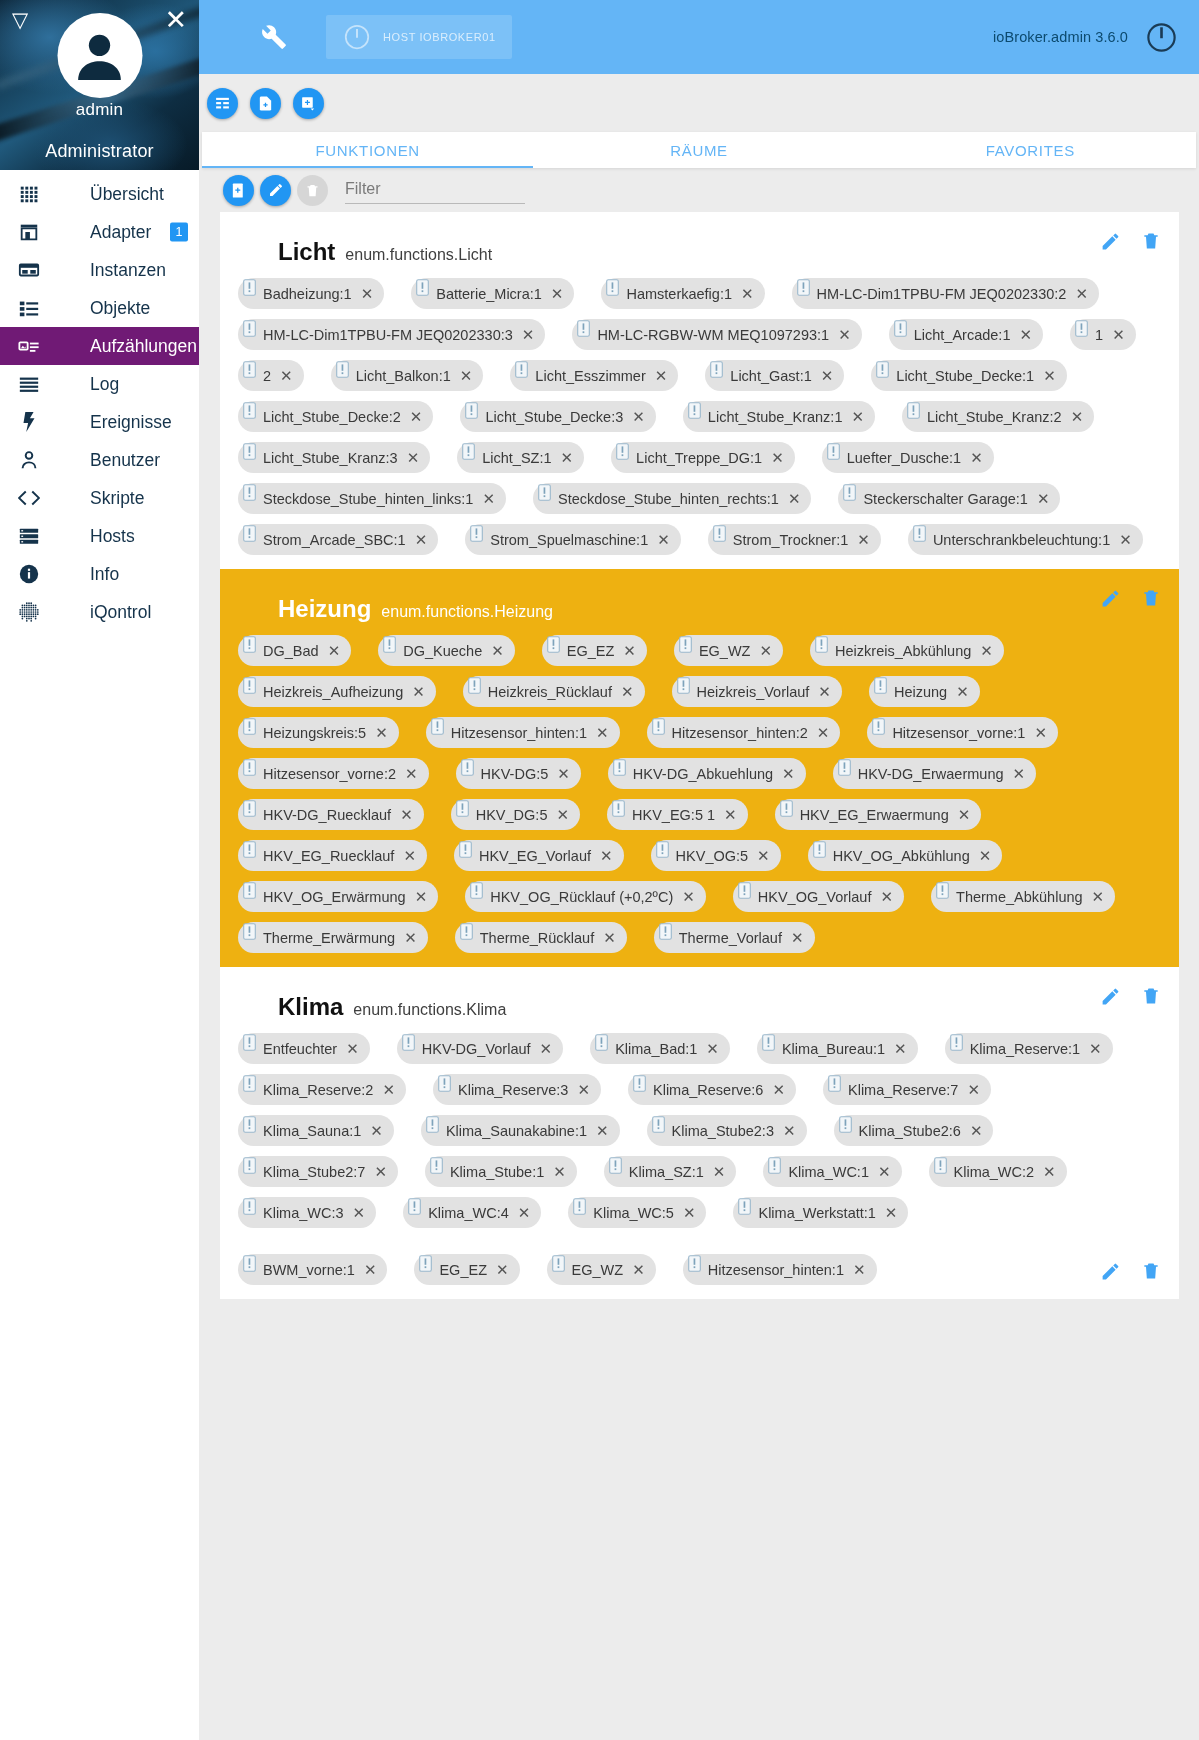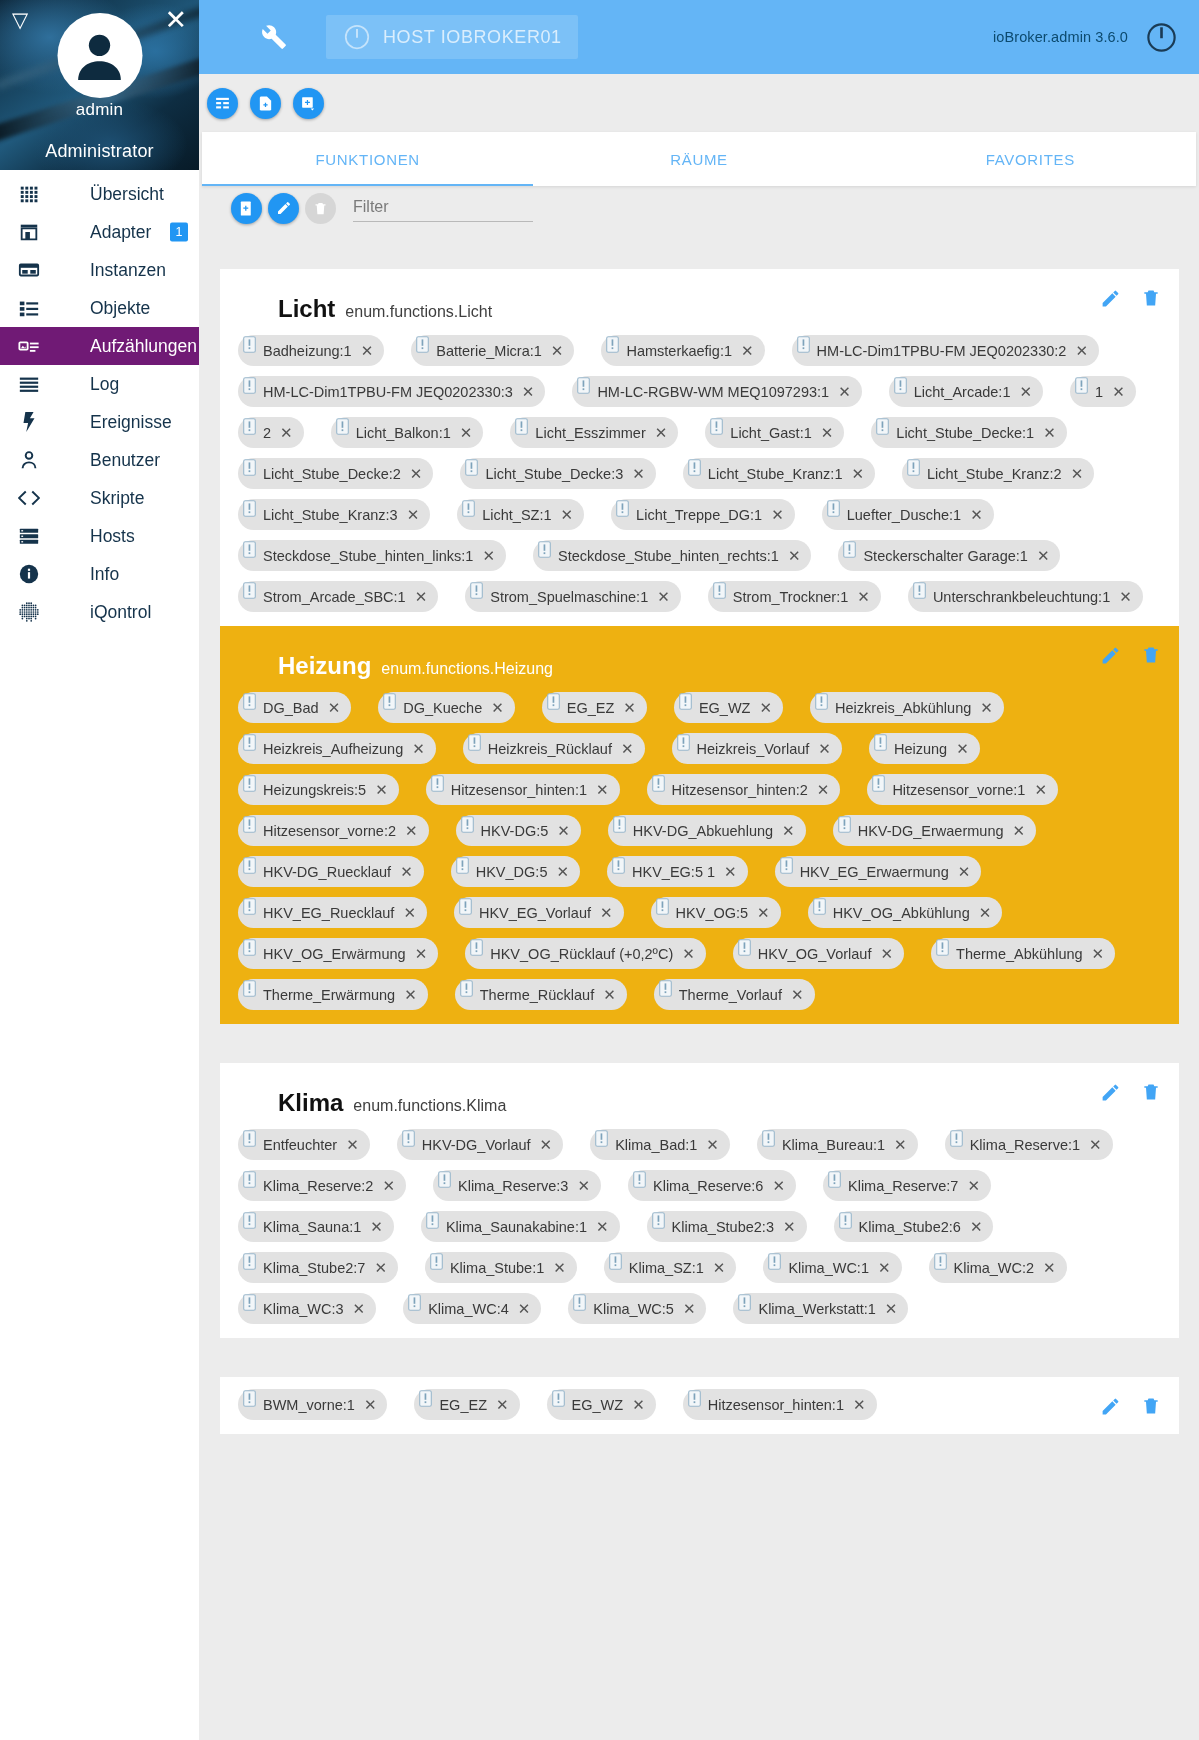--- a/index.html
+++ b/index.html
@@ -84,56 +84,56 @@
   .appbar {
     height: 74px; background: #64b5f6; display: flex; align-items: center;
     padding: 0 16px; position: relative;
   }
   .wrench { color: #fff; margin-left: 46px; display: flex; align-items: center; }
   .host-pill {
     margin-left: 39px; height: 44px; background: rgba(255,255,255,.16);
     display: flex; align-items: center; padding: 0 16px; border-radius: 2px; cursor: pointer;
   }
   .host-pill .power { margin-right: 11px; display: flex; }
-  .host-pill-label { color: rgba(255,255,255,.72); font-size: 18px; letter-spacing: .6px; }
+  .host-pill-label { color: rgba(255,255,255,.72); font-size: 11px; letter-spacing: .6px; }
   .appbar-spacer { flex: 1; }
   .version { color: #0c4a6e; font-size: 14.5px; letter-spacing: .1px; }
   .power-right { margin-left: 16px; margin-right: 4px; color: #1a3b55; display: flex; cursor: pointer; }
 
   .iconbar { height: 58px; display: flex; align-items: center; padding-left: 8px; gap: 12px; }
   .rnd-btn {
     width: 31px; height: 31px; border-radius: 50%; background: #2196f3; color: #fff;
     display: flex; align-items: center; justify-content: center; cursor: pointer;
     box-shadow: 0 1px 3px rgba(0,0,0,.3);
   }
 
   .tabs {
-    background: #fff; height: 54px; display: flex; margin: 0 3px;
+    background: #fff; height: 36px; display: flex; margin: 0 3px;
     box-shadow: 0 1px 3px rgba(0,0,0,.10);
   }
   .tab {
     flex: 1; display: flex; align-items: center; justify-content: center;
     color: #64b5f6; font-size: 15px; letter-spacing: .7px; cursor: pointer; position: relative;
   }
   .tab.active::after {
     content: ""; position: absolute; left: 0; right: 0; bottom: 0; height: 2px; background: #64b5f6;
   }
 
-  .filterbar { display: flex; align-items: center; height: 44px; padding-left: 32px; gap: 6px; }
+  .filterbar { display: flex; align-items: center; height: 44px; padding-left: 24px; gap: 6px; }
   .filterbar .rnd-btn.grey { background: #d6d6d6; box-shadow: none; }
   .filter-input {
     margin-left: 11px; width: 180px; border: none; background: transparent;
     border-bottom: 1px solid #b9b9b9; font-size: 16px; color: #777;
     font-family: "Liberation Sans", sans-serif; padding: 4px 0 5px 0; outline: none;
   }
   .filter-input::placeholder { color: #7a7a7a; }
 
   .cards { padding: 0 20px 0 21px; }
   .card { padding: 12px 16px 14px 16px; position: relative; }
-  .card.white { background: #fff; margin-top: 39px; }
+  .card.white { background: #fff; }
   .card.amber { background: #eeb111; }
   .card-head { display: flex; align-items: baseline; padding: 14px 0 12px 42px; }
   .card-title { font-size: 24px; font-weight: bold; color: #111; }
   .card.amber .card-title { color: #fff; }
   .card-id { font-size: 16px; color: #3f3f3f; margin-left: 10px; }
   .card.amber .card-id { color: #fff; }
   .card-actions { position: absolute; right: 18px; top: 19px; display: flex; gap: 20px; }
   .act-edit { color: #42a5f5; cursor: pointer; display: flex; }
   .act-del { color: #42a5f5; cursor: pointer; display: flex; }
   .card.amber .act-edit, .card.amber .act-del { color: #42a5f5; }

